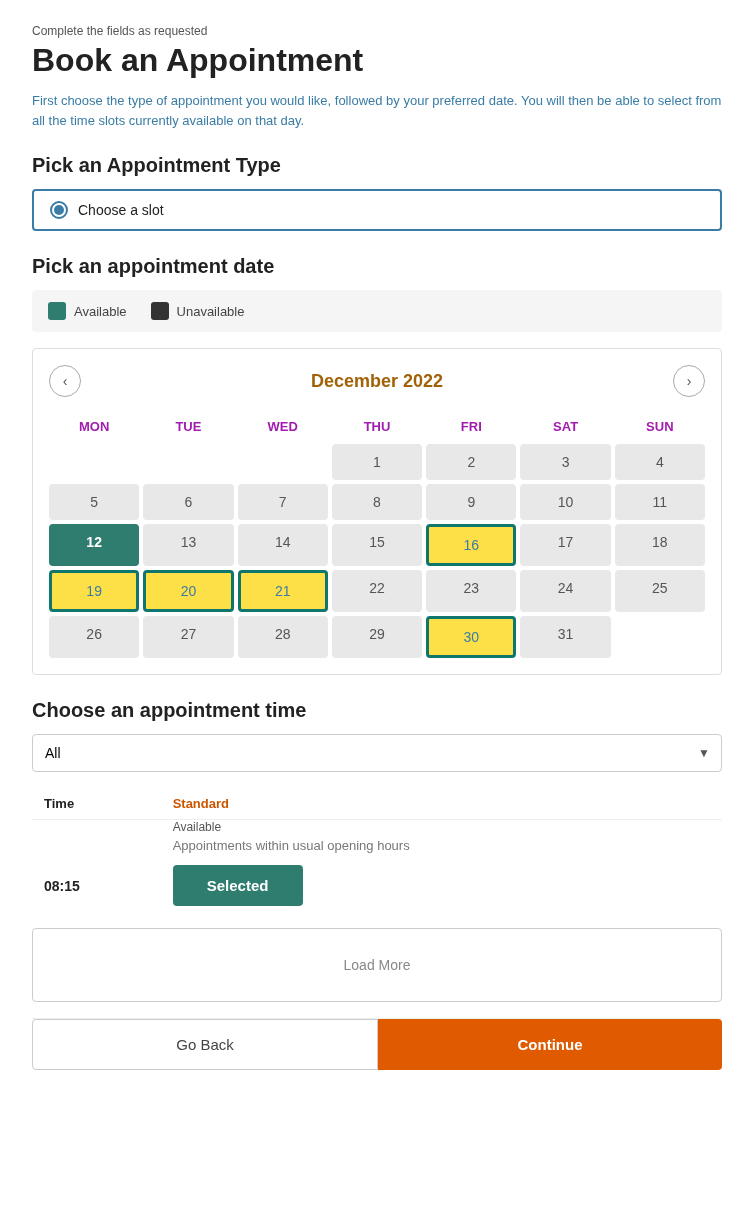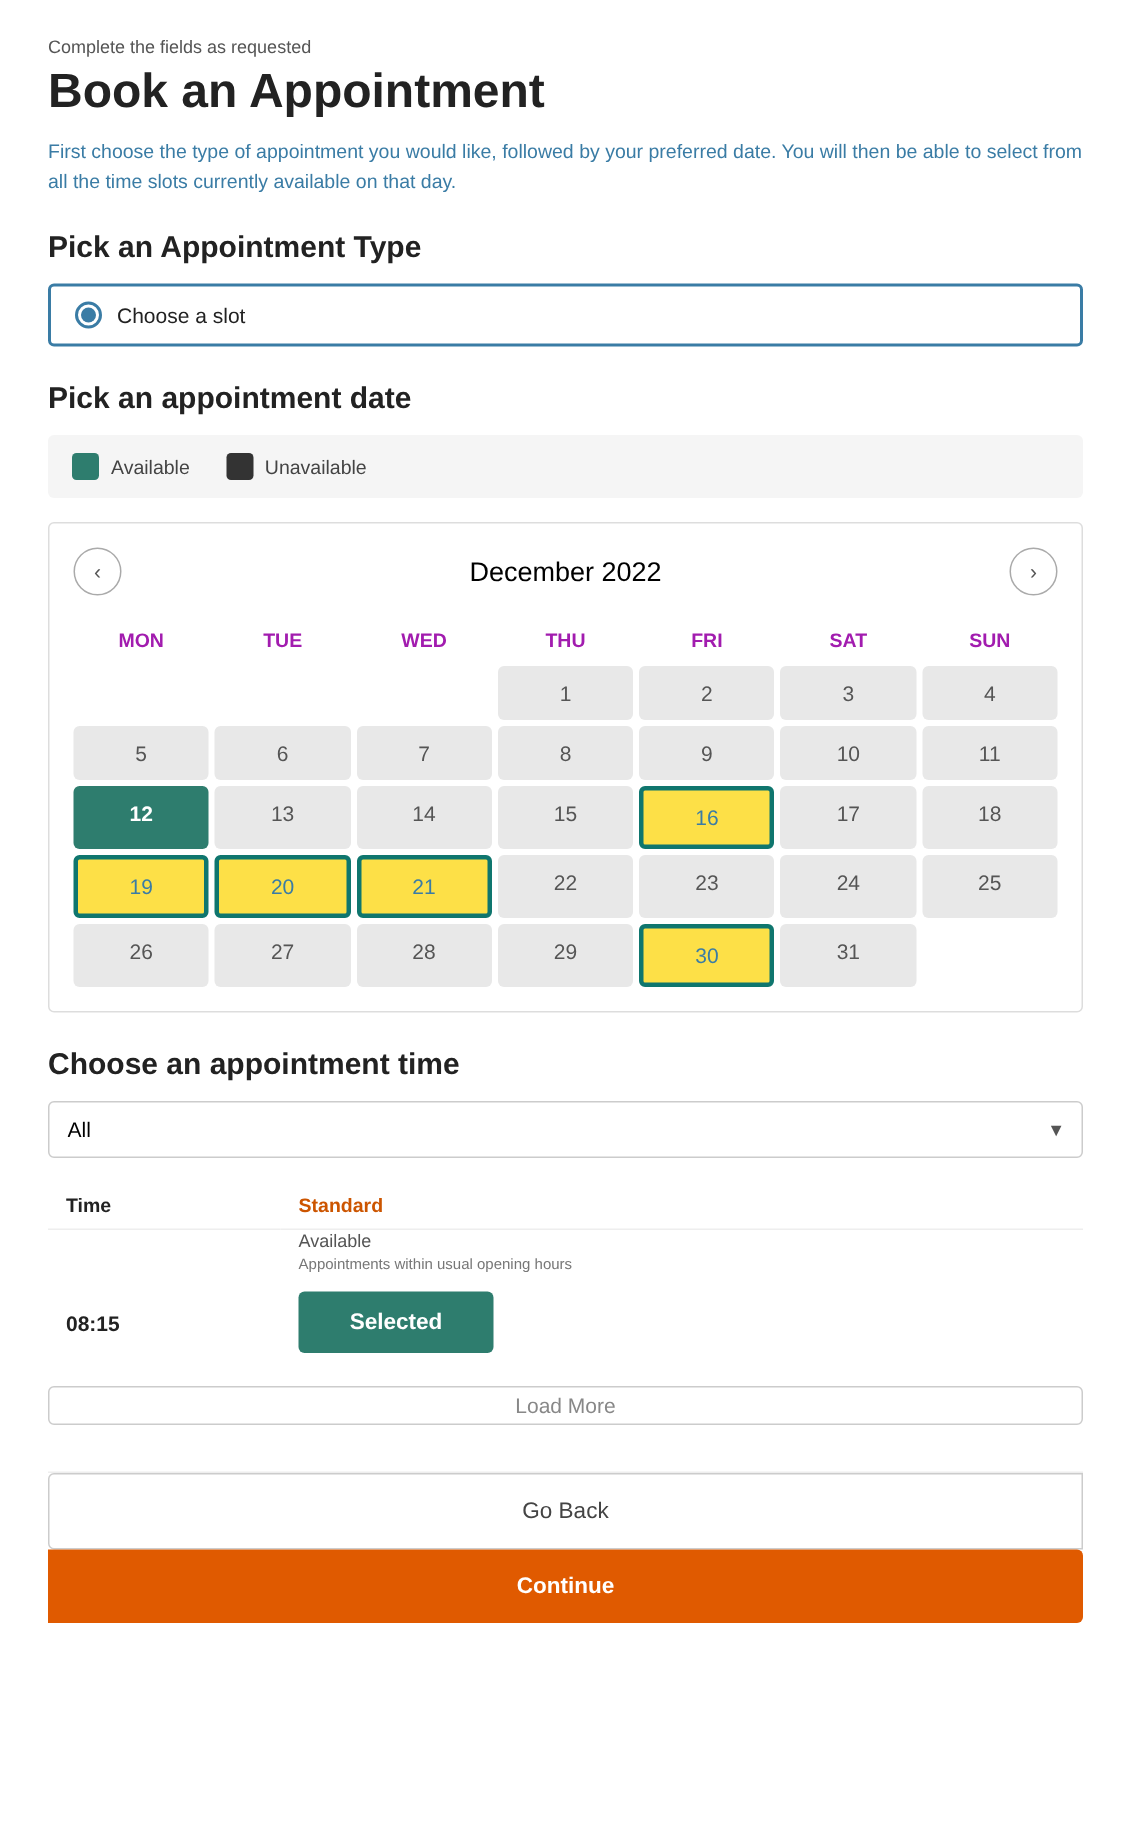--- a/index.html
+++ b/index.html
@@ -125,22 +125,22 @@
       background: #fff;
       cursor: pointer;
       display: flex;
       align-items: center;
       justify-content: center;
       font-size: 14px;
       color: #555;
     }
     .cal-month-year {
       font-size: 18px;
-      font-weight: normal;
-      color: #000000;
+      font-weight: bold;
+      color: #a16207;
     }
     .cal-grid {
       display: grid;
       grid-template-columns: repeat(7, 1fr);
       gap: 4px;
     }
     .cal-dow {
       text-align: center;
       font-size: 13px;
       font-weight: bold;
@@ -223,21 +223,21 @@
       color: #444;
       vertical-align: middle;
     }
     .time-table .sub-header td {
       font-size: 12px;
       color: #555;
       padding-top: 0;
       padding-bottom: 2px;
     }
     .time-table .note-row td {
-      font-size: 10px;
+      font-size: 13px;
       color: #777;
       padding-top: 2px;
     }
     .selected-btn {
       background: #2e7d6e;
       color: #fff;
       border: none;
       border-radius: 4px;
       padding: 12px 32px;
       font-size: 15px;
@@ -245,38 +245,37 @@
       cursor: pointer;
       min-width: 130px;
     }
     .time-value {
       font-weight: bold;
       font-size: 14px;
       color: #222;
     }
     .load-more-btn {
       width: 100%;
-      padding: 4px;
+      padding: 28px;
       background: #fff;
       border: 1px solid #ccc;
       border-radius: 4px;
       font-size: 14px;
       color: #888;
       cursor: pointer;
       margin-bottom: 0;
     }
     .bottom-nav {
       display: flex;
       gap: 0;
-      margin-top: 31px;
+      margin-top: 16px;
       border-top: 1px solid #eee;
       position: sticky;
       bottom: 0;
       background: #fff;
-      flex-direction: column;
     }
     .go-back-btn {
       flex: 1;
       padding: 16px;
       background: #fff;
       border: 1px solid #ccc;
       border-radius: 4px 0 0 4px;
       font-size: 15px;
       color: #444;
       cursor: pointer;

